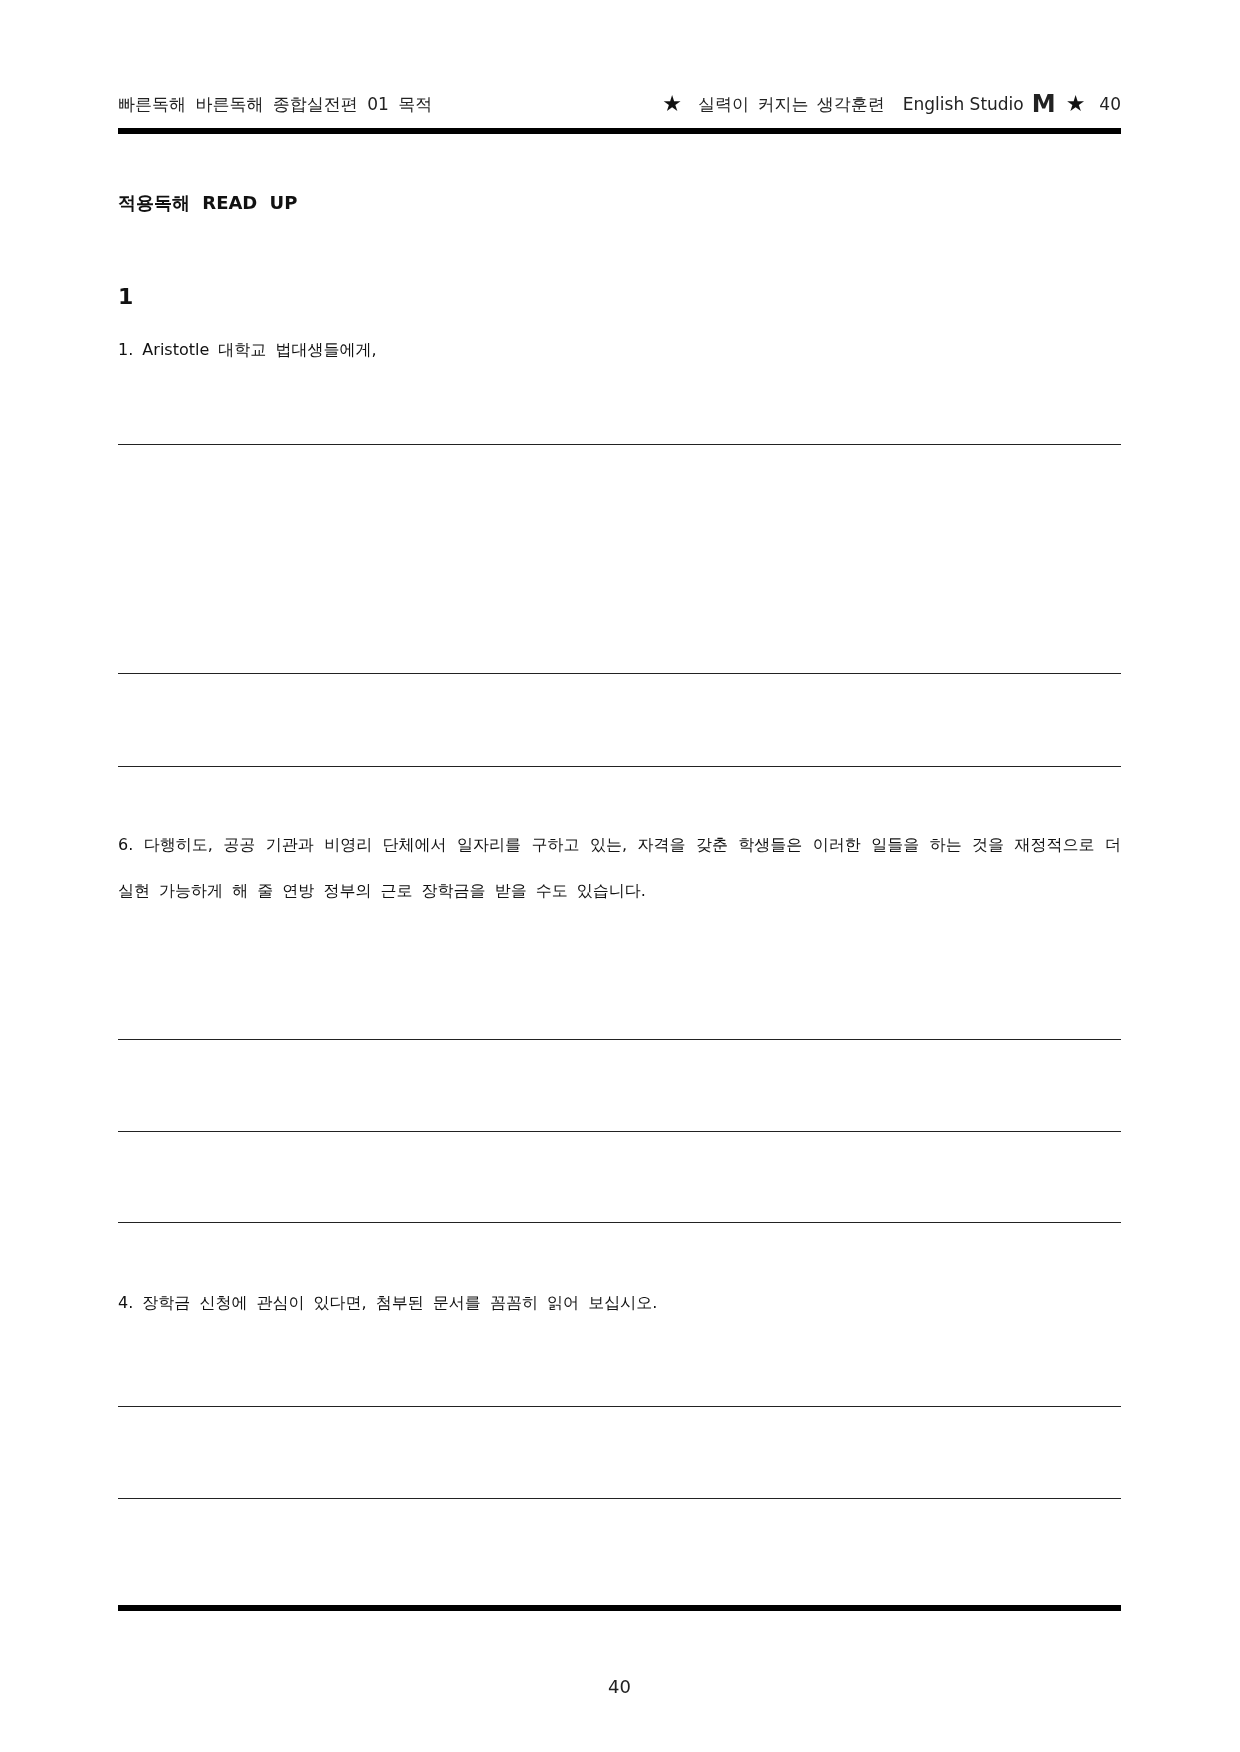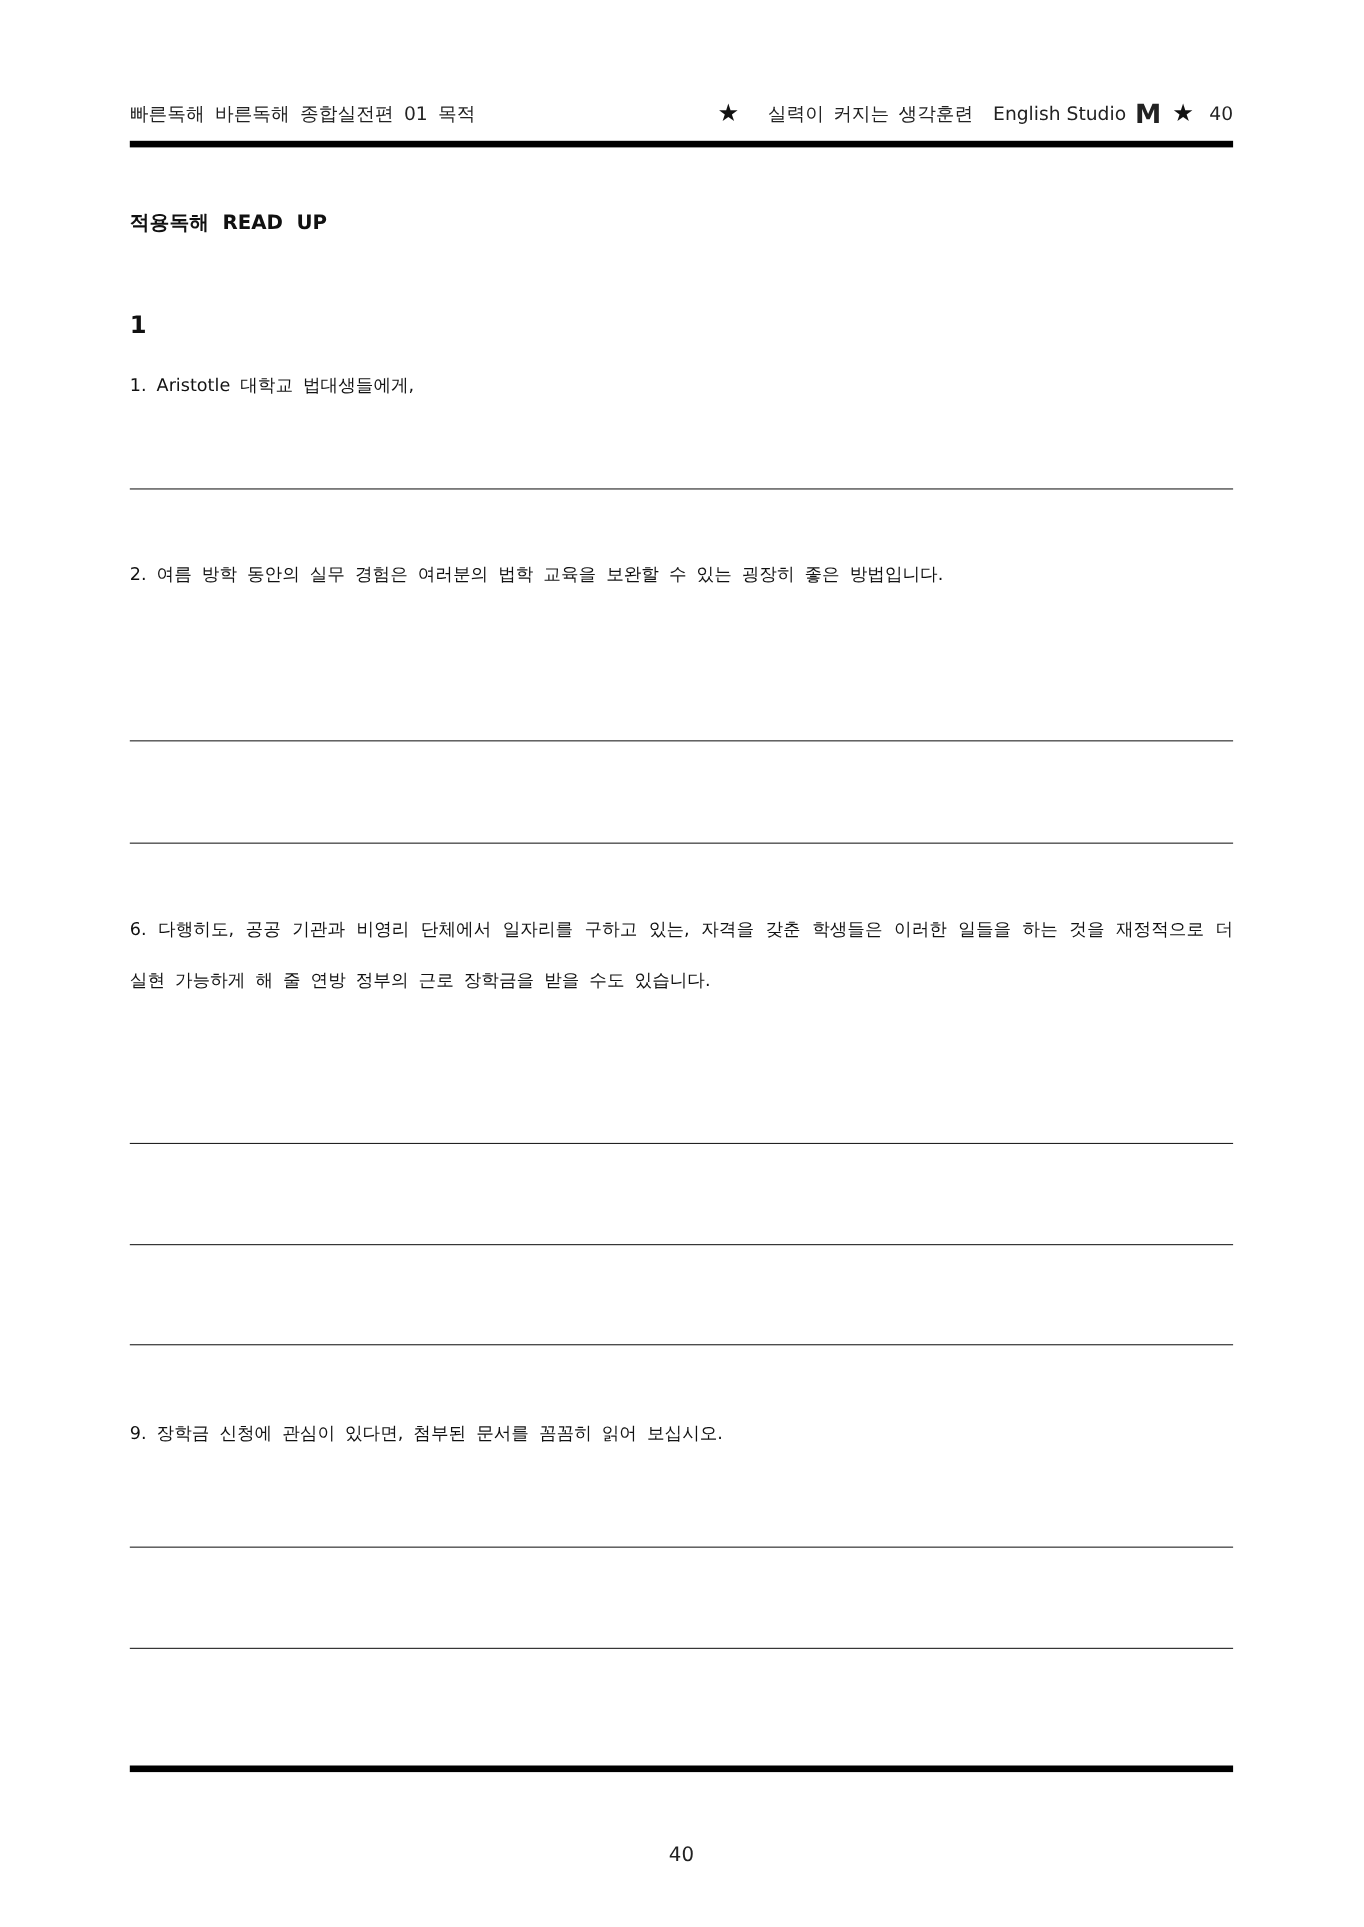--- a/index.html
+++ b/index.html
@@ -48,21 +48,21 @@
       display: flex;
       align-items: center;
     }
     .header-right .star {
       font-size: 22px;
       margin: 0 6px;
       color: #111;
     }
     .header-right .slogan {
       word-spacing: 3px;
-      margin-left: 20px;
+      margin-left: 10px;
       margin-right: 18px;
       text-align: right;
     }
     .header-right .brand-m {
       font-weight: bold;
       font-size: 24px;
       margin-left: 8px;
       margin-right: 4px;
     }
     .header-right .page-num {
@@ -137,29 +137,28 @@
     </span>
   </div>
   <div class="bar-thick" style="top:128px;"></div>
 
   <div class="section-title">적용독해 READ UP</div>
   <div class="group-num">1</div>
 
   <div class="item" style="top:327px;">1. Aristotle 대학교 법대생들에게,</div>
   <div class="answer-line" style="top:444px;"></div>
 
-  <div class="item" style="top:499px;">2. 여름 방학 동안의 실무 경험은 여러분의 법학 교육을 보완할 수 있는 굉장히 좋은 방법입니다.</div>
   <div class="answer-line" style="top:673px;"></div>
   <div class="answer-line" style="top:766px;"></div>
 
   <div class="item" style="top:822px;">6. 다행히도, 공공 기관과 비영리 단체에서 일자리를 구하고 있는, 자격을 갖춘 학생들은 이러한 일들을 하는 것을 재정적으로 더 실현 가능하게 해 줄 연방 정부의 근로 장학금을 받을 수도 있습니다.</div>
   <div class="answer-line" style="top:1039px;"></div>
   <div class="answer-line" style="top:1131px;"></div>
   <div class="answer-line" style="top:1222px;"></div>
 
-  <div class="item" style="top:1280px;">9. 장학금 신청에 관심이 있다면, 첨부된 문서를 꼼꼼히 읽어 보십시오.</div>
+  <div class="item" style="top:1280px;">4. 장학금 신청에 관심이 있다면, 첨부된 문서를 꼼꼼히 읽어 보십시오.</div>
   <div class="answer-line" style="top:1406px;"></div>
   <div class="answer-line" style="top:1498px;"></div>
 
   <div class="bar-thick" style="top:1605px;"></div>
   <div class="footer-num">40</div>
 
 </div>
 
 </body></html>

